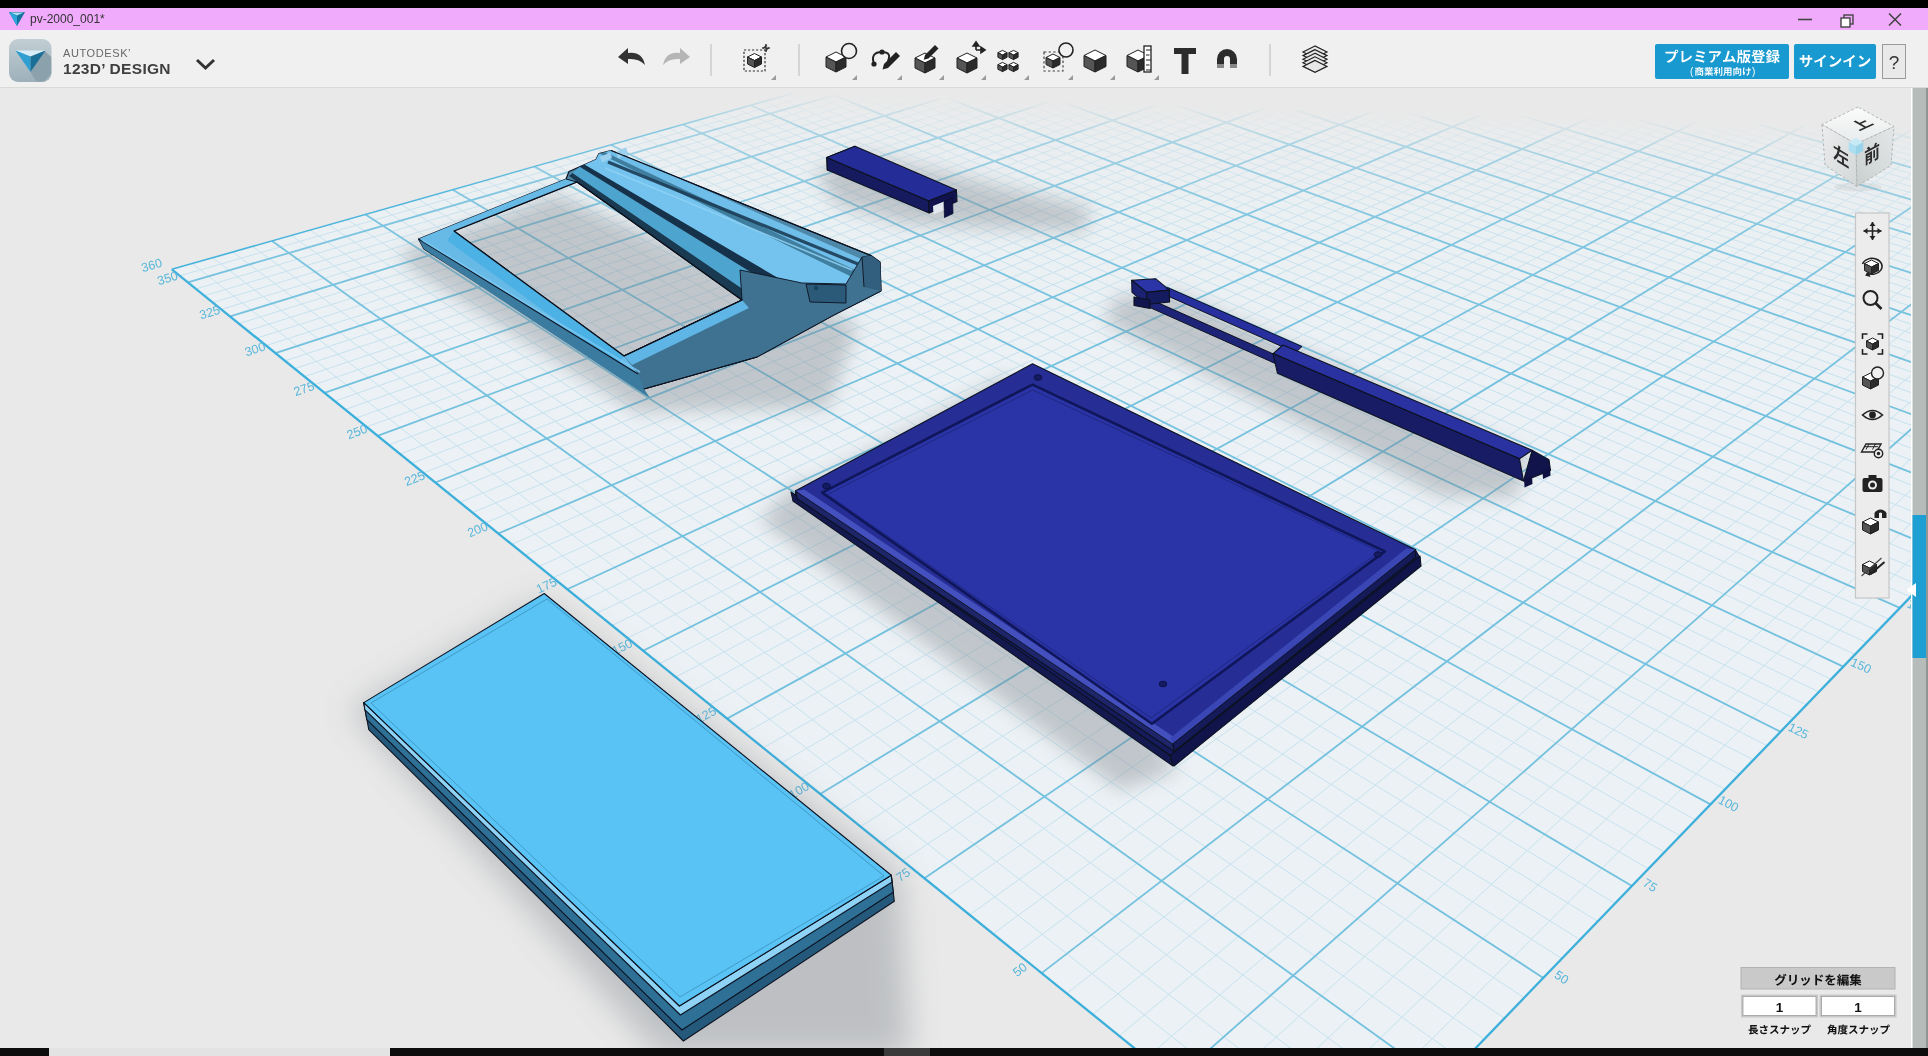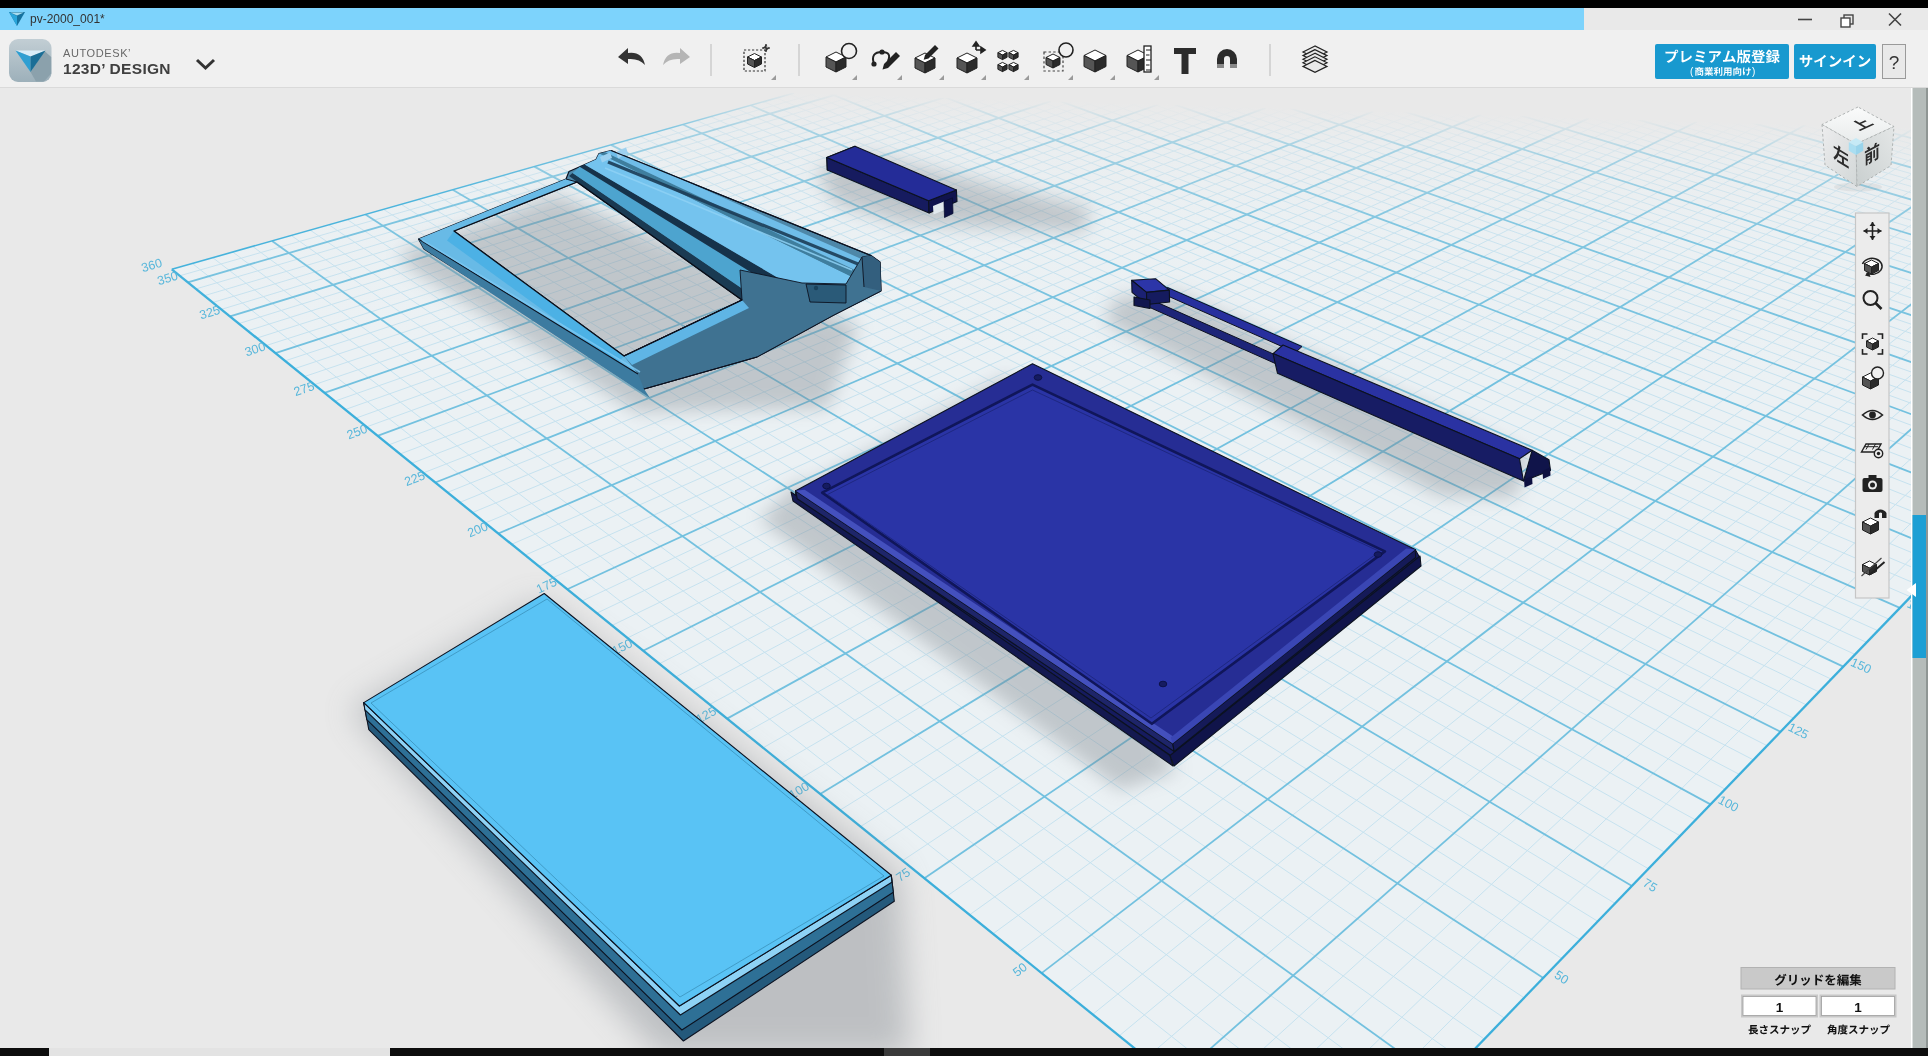--- a/index.html
+++ b/index.html
@@ -1,19 +1,19 @@
 <!DOCTYPE html>
 <html><head><meta charset="utf-8"><style>
 *{margin:0;padding:0;box-sizing:border-box}
 html,body{width:1928px;height:1056px;overflow:hidden;font-family:"Liberation Sans",sans-serif;background:#e9e9e9}
 .abs{position:absolute}
 </style></head>
 <body>
 <div class="abs" style="left:0;top:0;width:1928px;height:7.5px;background:#000"></div>
-<div class="abs" style="left:0;top:7.5px;width:1584px;height:22.5px;background:#7dd3fc">
+<div class="abs" style="left:0;top:7.5px;width:1928px;height:22.5px;background:#f0abfc">
   <svg class="abs" style="left:8px;top:3px" width="18" height="17" viewBox="0 0 18 17">
     <polygon points="1,1 17,1 9,15" fill="#15729f"></polygon>
       <polygon points="1,1 9,5 9,15" fill="#2aa6da"></polygon>
       <polygon points="2.2,1.6 15.8,1.6 9,4.6" fill="#aaddf0"></polygon>
   </svg>
   <span class="abs" style="left:30px;top:4px;font-size:12px;color:#333">pv-2000_001*</span>
   <svg class="abs" style="left:1790px;top:0" width="130" height="22">
     <line x1="8" y1="11.5" x2="22" y2="11.5" stroke="#444" stroke-width="1.6"></line>
     <rect x="54" y="7" width="9" height="9" fill="none" stroke="#444" stroke-width="1.4"></rect>
     <rect x="51" y="10" width="9" height="9" fill="#fff" stroke="#444" stroke-width="1.4"></rect>

